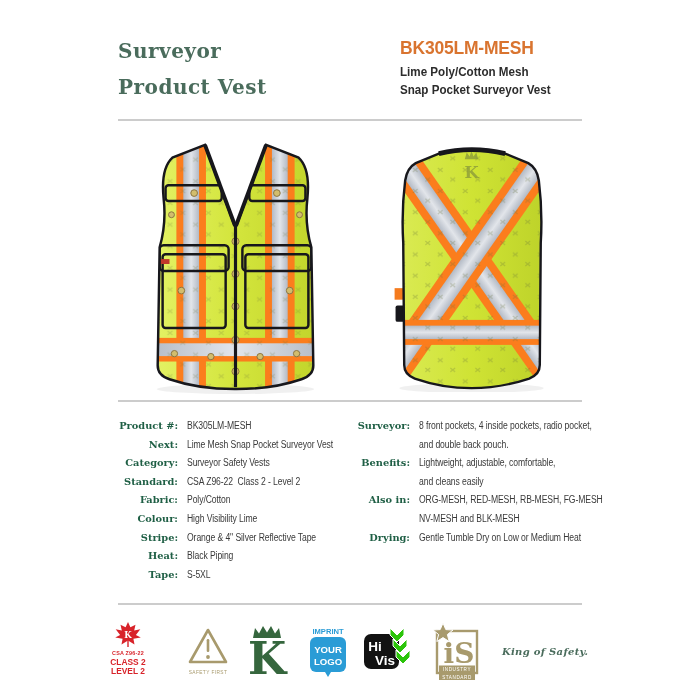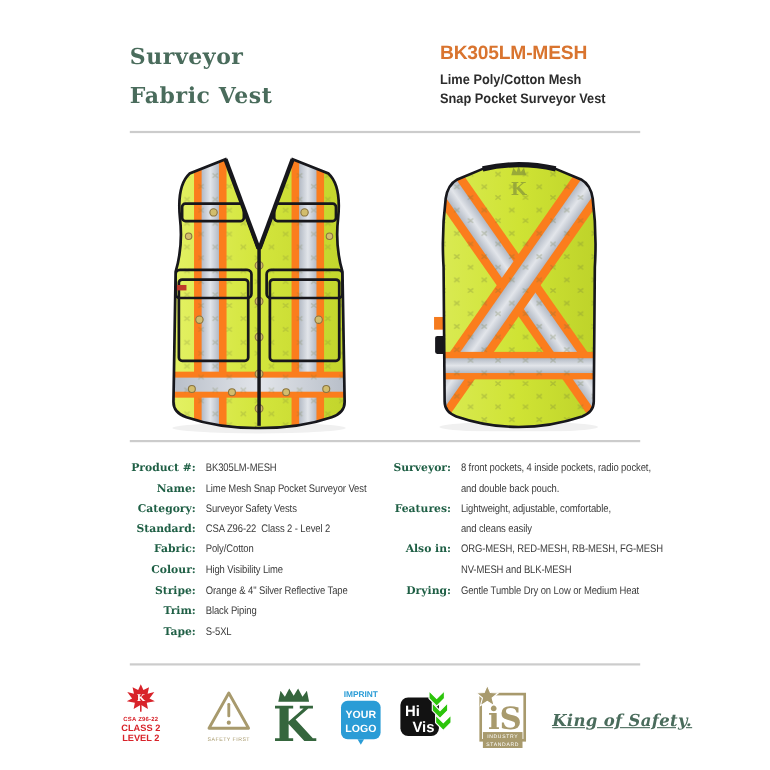--- a/index.html
+++ b/index.html
@@ -38,32 +38,32 @@
   
   .logos{position:absolute;left:104px;top:620px;display:flex;align-items:flex-start;}
   .logo{flex:none;}
   .lg-csa{margin-left:0;}
   .lg-tri{margin-left:34px;margin-top:6px;}
   .lg-k{margin-left:14px;margin-top:3px;}
   .lg-imp{margin-left:16px;margin-top:4px;}
   .lg-hv{margin-left:12px;margin-top:7px;}
   .lg-is{margin-left:16px;margin-top:2px;}
   .tagline{font-family:"DejaVu Serif",serif;font-weight:bold;font-style:italic;
-           font-size:15px;color:#4a6c5c;margin-left:18px;margin-top:26px;letter-spacing:0.3px;text-decoration:underline;}
+           font-size:10px;color:#4a6c5c;margin-left:18px;margin-top:26px;letter-spacing:0.3px;}
   .sv-sans{font-family:"Liberation Sans",sans-serif;}
   .sv-serif{font-family:"DejaVu Serif",serif;}
 </style>
 </head>
 <body>
 
 <div class="page">
 
   <div class="title">
     <div>Surveyor</div>
-    <div>Fabric Vest</div>
+    <div>Product Vest</div>
   </div>
   <div class="pcode">BK305LM-MESH</div>
   <div class="psub">
     <div>Lime Poly/Cotton Mesh</div>
     <div>Snap Pocket Surveyor Vest</div>
   </div>
 
   <div class="divider d1"></div>
 
   <svg class="vest-front" width="197" height="266" viewBox="0 0 200 270">
@@ -187,21 +187,21 @@
 
   <div class="divider d2"></div>
 
   <div class="specs">
     <div class="spec-col col-left">
       <div class="spec-row">
           <div class="spec-label">Product #:</div>
           <div class="spec-value">BK305LM-MESH</div>
         </div>
       <div class="spec-row">
-          <div class="spec-label">Name:</div>
+          <div class="spec-label">Next:</div>
           <div class="spec-value">Lime Mesh Snap Pocket Surveyor Vest</div>
         </div>
       <div class="spec-row">
           <div class="spec-label">Category:</div>
           <div class="spec-value">Surveyor Safety Vests</div>
         </div>
       <div class="spec-row">
           <div class="spec-label">Standard:</div>
           <div class="spec-value">CSA Z96-22  Class 2 - Level 2</div>
         </div>
@@ -211,36 +211,36 @@
         </div>
       <div class="spec-row">
           <div class="spec-label">Colour:</div>
           <div class="spec-value">High Visibility Lime</div>
         </div>
       <div class="spec-row">
           <div class="spec-label">Stripe:</div>
           <div class="spec-value">Orange &amp; 4" Silver Reflective Tape</div>
         </div>
       <div class="spec-row">
-          <div class="spec-label">Trim:</div>
+          <div class="spec-label">Heat:</div>
           <div class="spec-value">Black Piping</div>
         </div>
       <div class="spec-row">
           <div class="spec-label">Tape:</div>
           <div class="spec-value">S-5XL</div>
         </div>
     </div>
     <div class="spec-col col-right">
       <div class="spec-row">
           <div class="spec-label">Surveyor:</div>
           <div class="spec-value">8 front pockets, 4 inside pockets, radio pocket,
 and double back pouch.</div>
         </div>
       <div class="spec-row">
-          <div class="spec-label">Features:</div>
+          <div class="spec-label">Benefits:</div>
           <div class="spec-value">Lightweight, adjustable, comfortable,
 and cleans easily</div>
         </div>
       <div class="spec-row">
           <div class="spec-label">Also in:</div>
           <div class="spec-value">ORG-MESH, RED-MESH, RB-MESH, FG-MESH
 NV-MESH and BLK-MESH</div>
         </div>
       <div class="spec-row">
           <div class="spec-label">Drying:</div>

